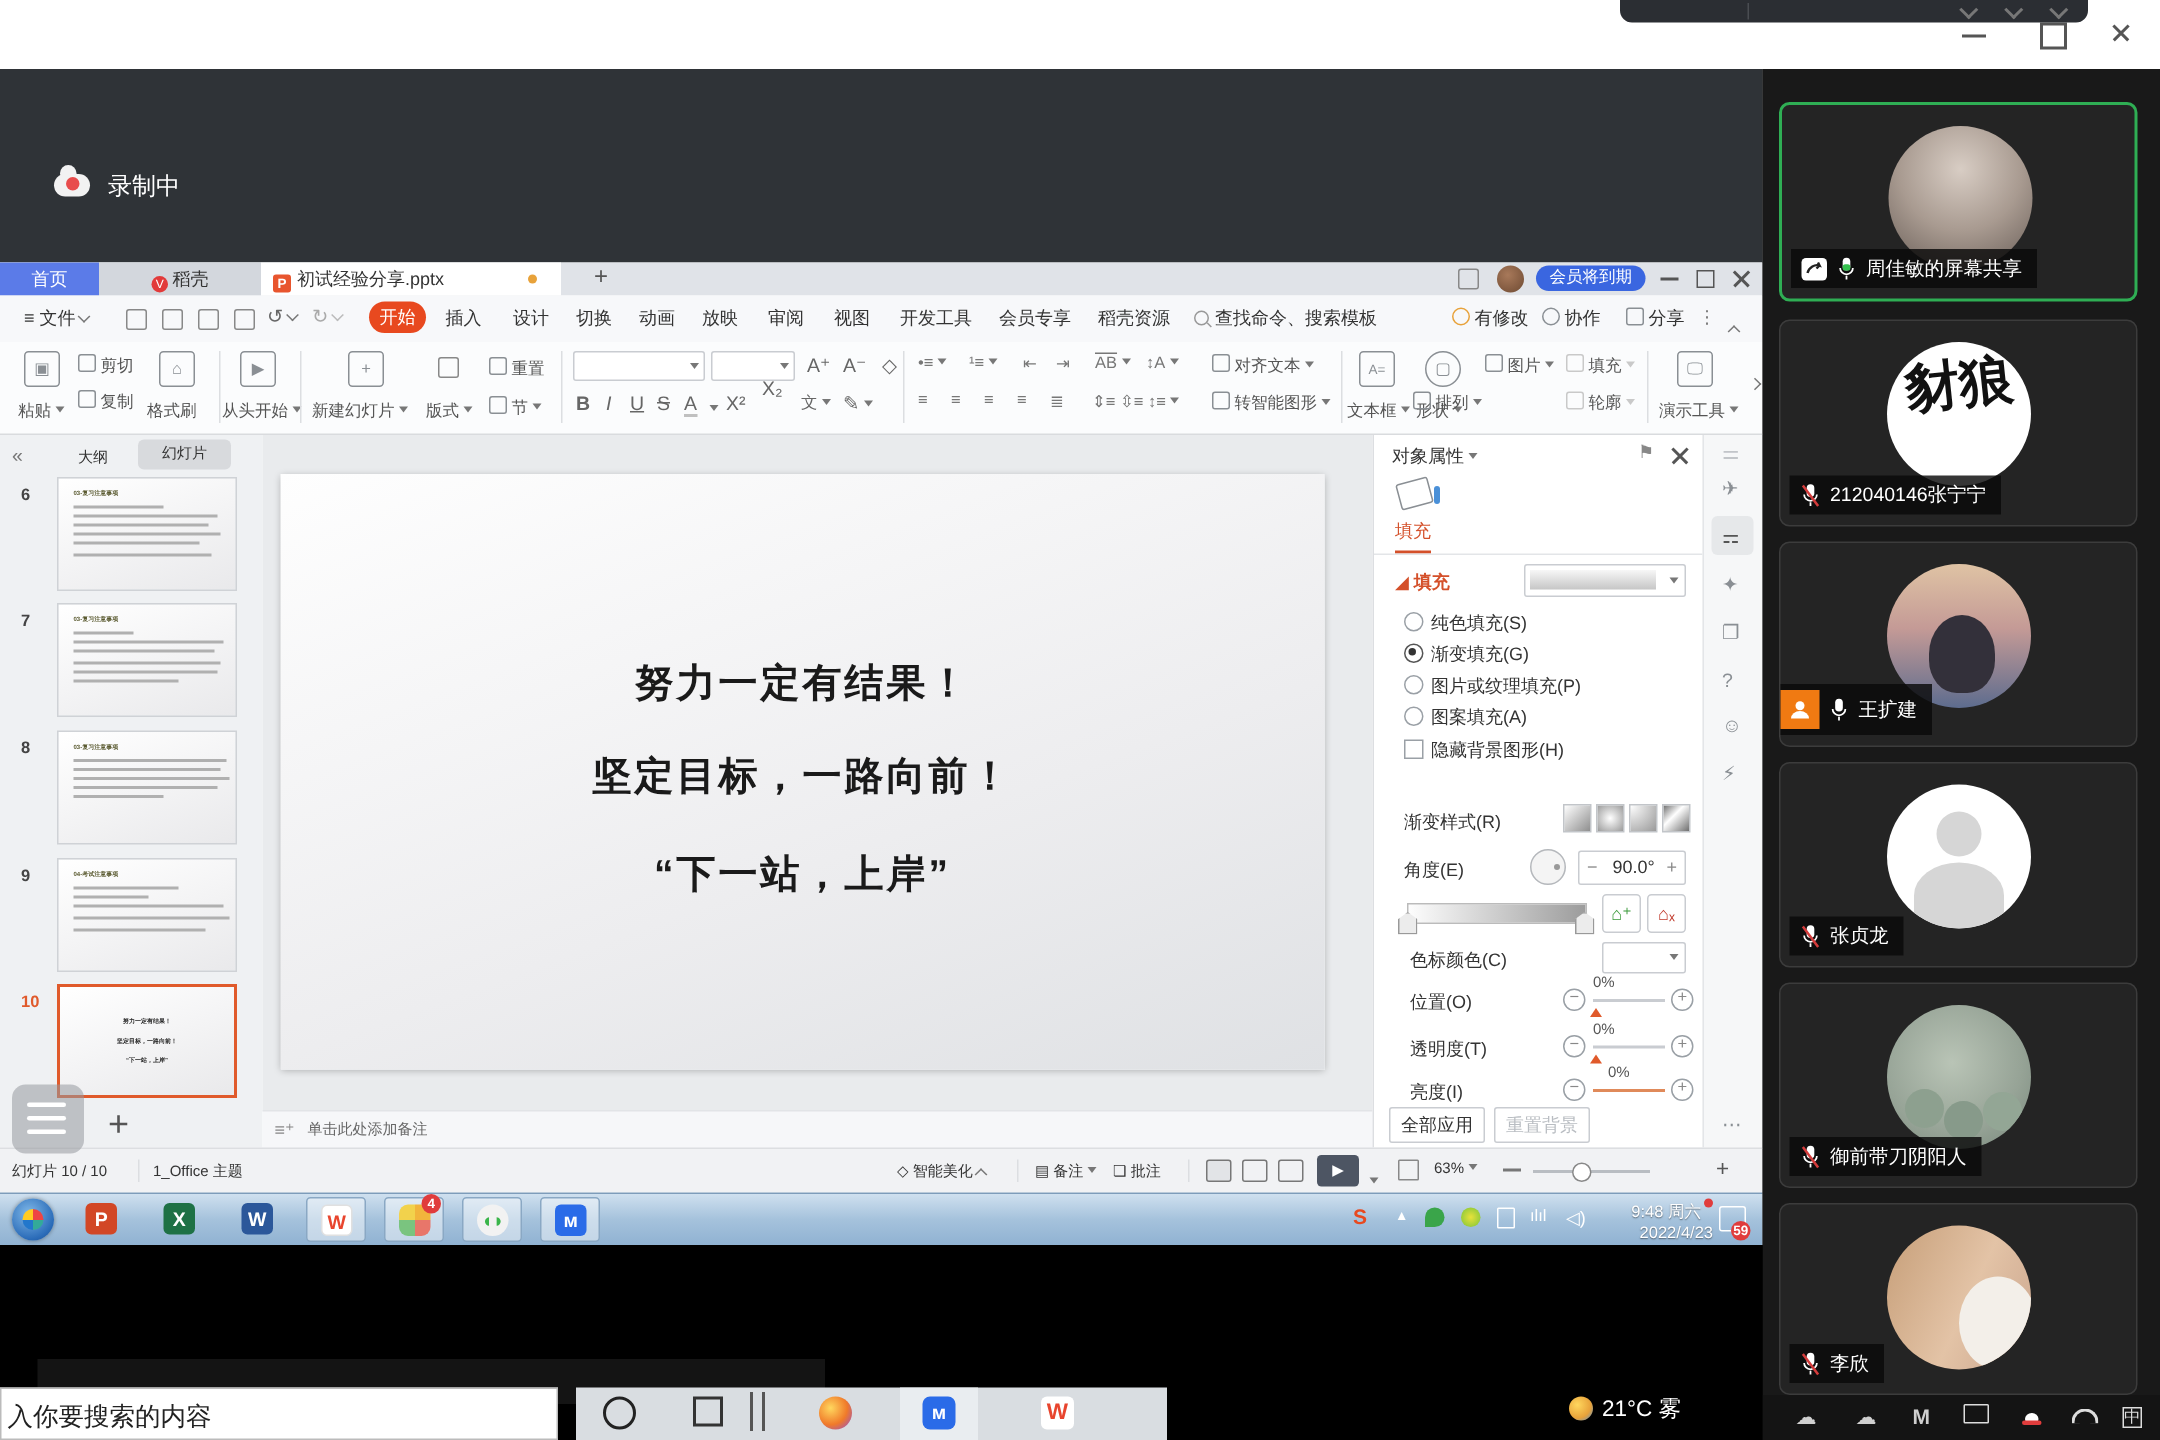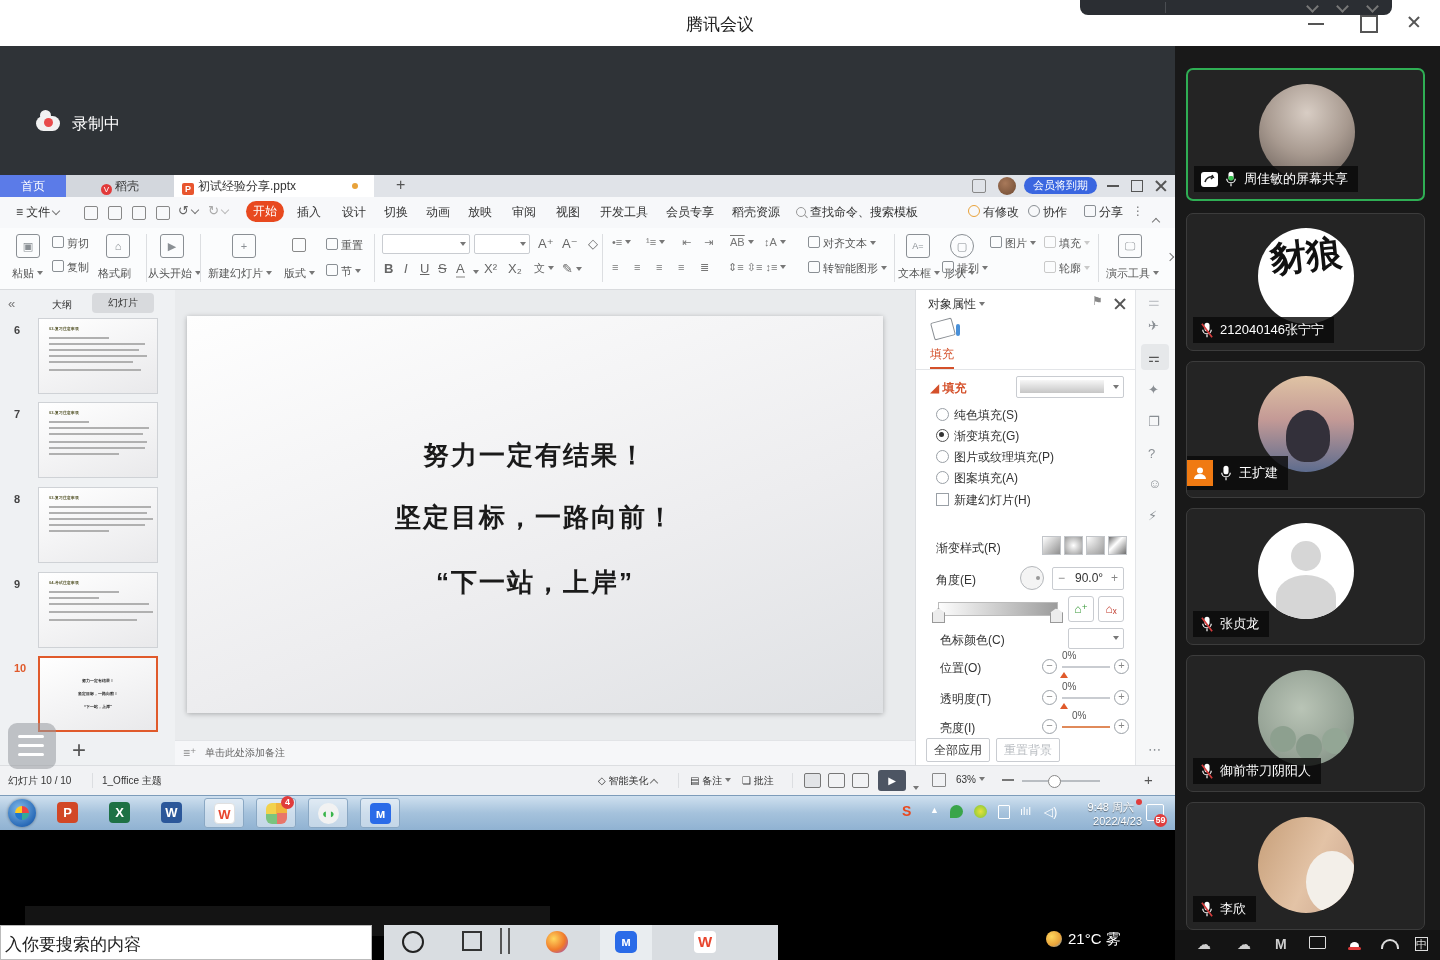--- a/index.html
+++ b/index.html
@@ -137,21 +137,20 @@
   .xmark::before,.xmark::after{content:"";position:absolute;left:-1px;top:5px;width:14px;height:1.6px;background:#555;}
   .xmark::before{transform:rotate(45deg);}
   .xmark::after{transform:rotate(-45deg);}
 </style>
 </head>
 <body>
 
 <div id="root">
 
   <div class="abs" id="titlebar">
-    <div class="abs" id="meet-title">腾讯会议</div>
     <div class="abs winbtn" style="left:1300px;">
         <span class="wline" style="left:8px;top:11px;width:16px;height:2px;"></span>
       </div>
     <div class="abs winbtn" style="left:1352px;">
         <span style="position:absolute;left:8px;top:3px;width:14px;height:14px;border:2px solid #555;"></span>
       </div>
     <div class="abs winbtn" style="left:1400px;top:14px;">
         <span class="xmark" style="position:absolute;left:8px;top:2px;"></span>
       </div>
     <div class="abs" id="floatbar">
@@ -236,21 +235,21 @@
       <span class="letterb" style="left:538px;top:8px;">A⁺</span>
       <span class="letterb" style="left:562px;top:8px;">A⁻</span>
       <span class="letterb" style="left:588px;top:8px;">◇</span>
       <span class="letterb" style="left:384px;top:33px;font-weight:bold;">B</span>
       <span class="letterb" style="left:404px;top:33px;font-style:italic;">I</span>
       <span class="letterb" style="left:420px;top:33px;text-decoration:underline;">U</span>
       <span class="letterb" style="left:438px;top:33px;text-decoration:line-through;">S</span>
       <span class="letterb" style="left:456px;top:33px;border-bottom:2px solid #c0c0c0;">A</span>
         <span class="tri" style="position:absolute;left:470px;top:42px;"></span>
       <span class="letterb" style="left:484px;top:33px;">X²</span>
-      <span class="letterb" style="left:508px;top:33px;">X₂</span>
+      <span class="letterb" style="left:508px;top:23px;">X₂</span>
       <span class="letterb" style="left:534px;top:33px;font-size:11px;">文<span class="tri"></span></span>
       <span class="letterb" style="left:562px;top:33px;">✎<span class="tri"></span></span>
       <span class="vline" style="left:602px;top:6px;height:48px;"></span>
       <span class="rlab" style="left:612px;top:8px;color:#777;">•≡<span class="tri"></span></span>
       <span class="rlab" style="left:646px;top:8px;color:#777;">¹≡<span class="tri"></span></span>
       <span class="rlab" style="left:682px;top:8px;color:#777;">⇤</span>
       <span class="rlab" style="left:704px;top:8px;color:#777;">⇥</span>
       <span class="rlab" style="left:730px;top:8px;color:#777;text-decoration:overline;">AB<span class="tri"></span></span>
       <span class="rlab" style="left:764px;top:8px;color:#777;">↕A<span class="tri"></span></span>
       <span class="rlab" style="left:612px;top:33px;color:#777;letter-spacing:2px;">≡</span>
@@ -363,21 +362,21 @@
 
       <span class="radio" style="top:118px;"></span>
       <span class="plab" style="left:38px;top:117px;">纯色填充(S)</span>
       <span class="radio sel" style="top:139px;"></span>
       <span class="plab" style="left:38px;top:138px;">渐变填充(G)</span>
       <span class="radio" style="top:160px;"></span>
       <span class="plab" style="left:38px;top:159px;">图片或纹理填充(P)</span>
       <span class="radio" style="top:181px;"></span>
       <span class="plab" style="left:38px;top:180px;">图案填充(A)</span>
       <span class="cbox" style="top:203px;"></span>
-      <span class="plab" style="left:38px;top:202px;">新建幻灯片(H)</span>
+      <span class="plab" style="left:38px;top:202px;">隐藏背景图形(H)</span>
 
       <span class="plab" style="left:20px;top:250px;">渐变样式(R)</span>
       <span class="gsq" style="left:126px;top:246px;background:linear-gradient(135deg,#fff,#8f8f8f);"></span>
       <span class="gsq" style="left:148px;top:246px;background:radial-gradient(circle,#fff,#9a9a9a);"></span>
       <span class="gsq" style="left:170px;top:246px;background:radial-gradient(circle at 0 0,#fff,#9a9a9a);"></span>
       <span class="gsq" style="left:192px;top:246px;background:linear-gradient(135deg,#6f6f6f,#fff 40%,#6f6f6f);"></span>
 
       <span class="plab" style="left:20px;top:282px;">角度(E)</span>
       <span class="abs" style="left:104px;top:276px;width:22px;height:22px;border:1.4px solid #b5b8bc;border-radius:50%;background:#f4f4f4;">
           <span style="position:absolute;right:3px;top:9px;width:4px;height:4px;background:#999;border-radius:50%;"></span>

